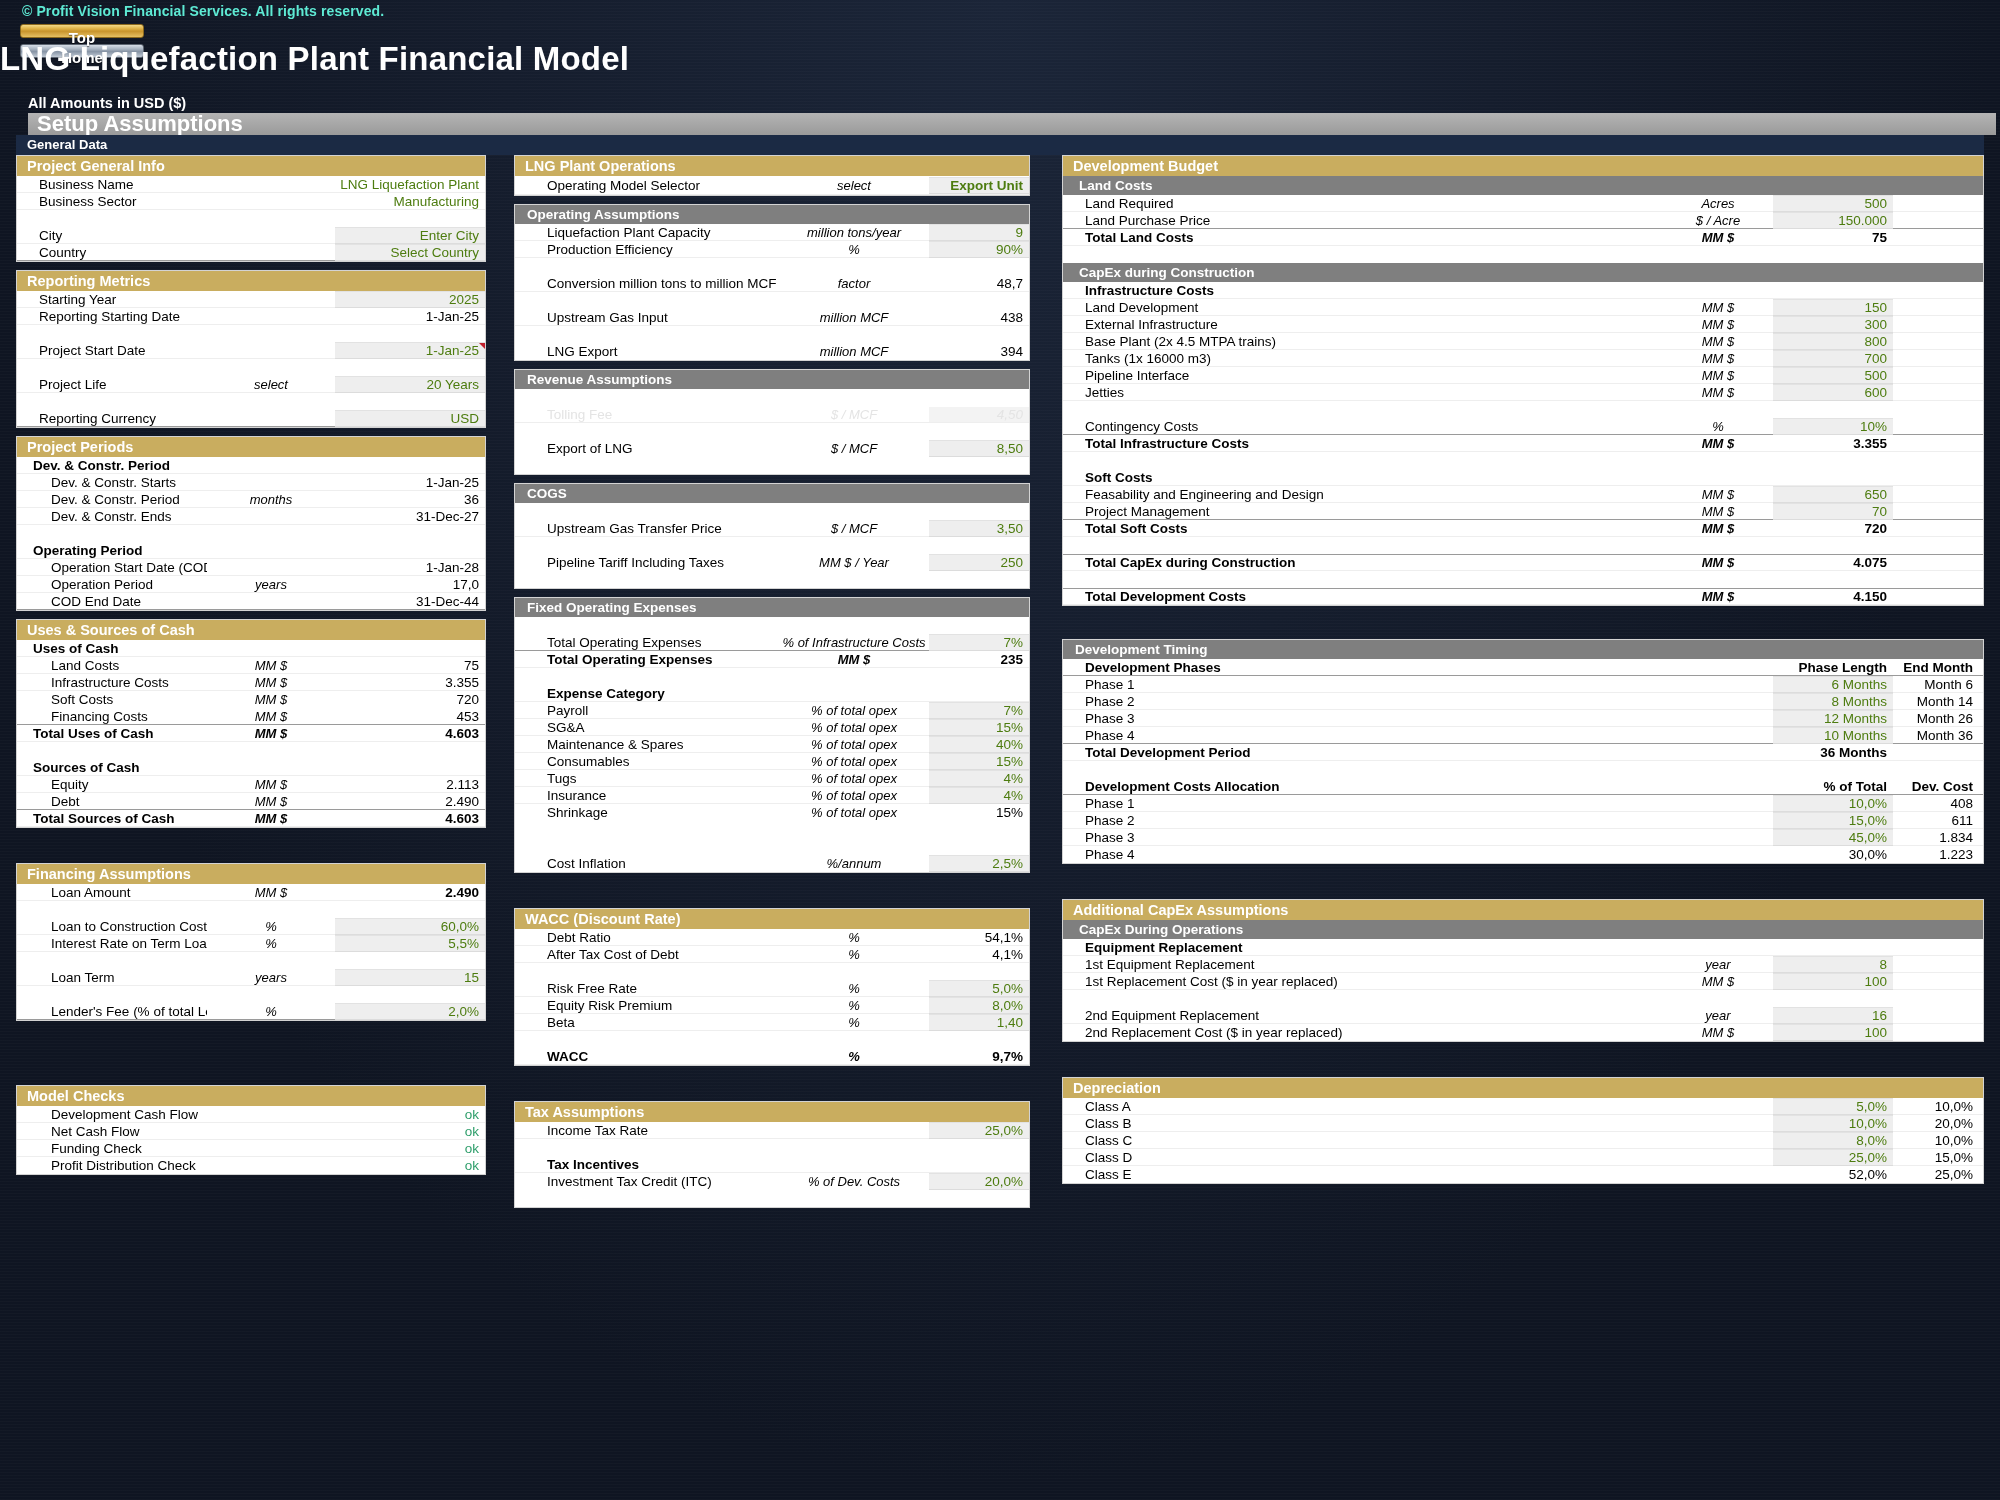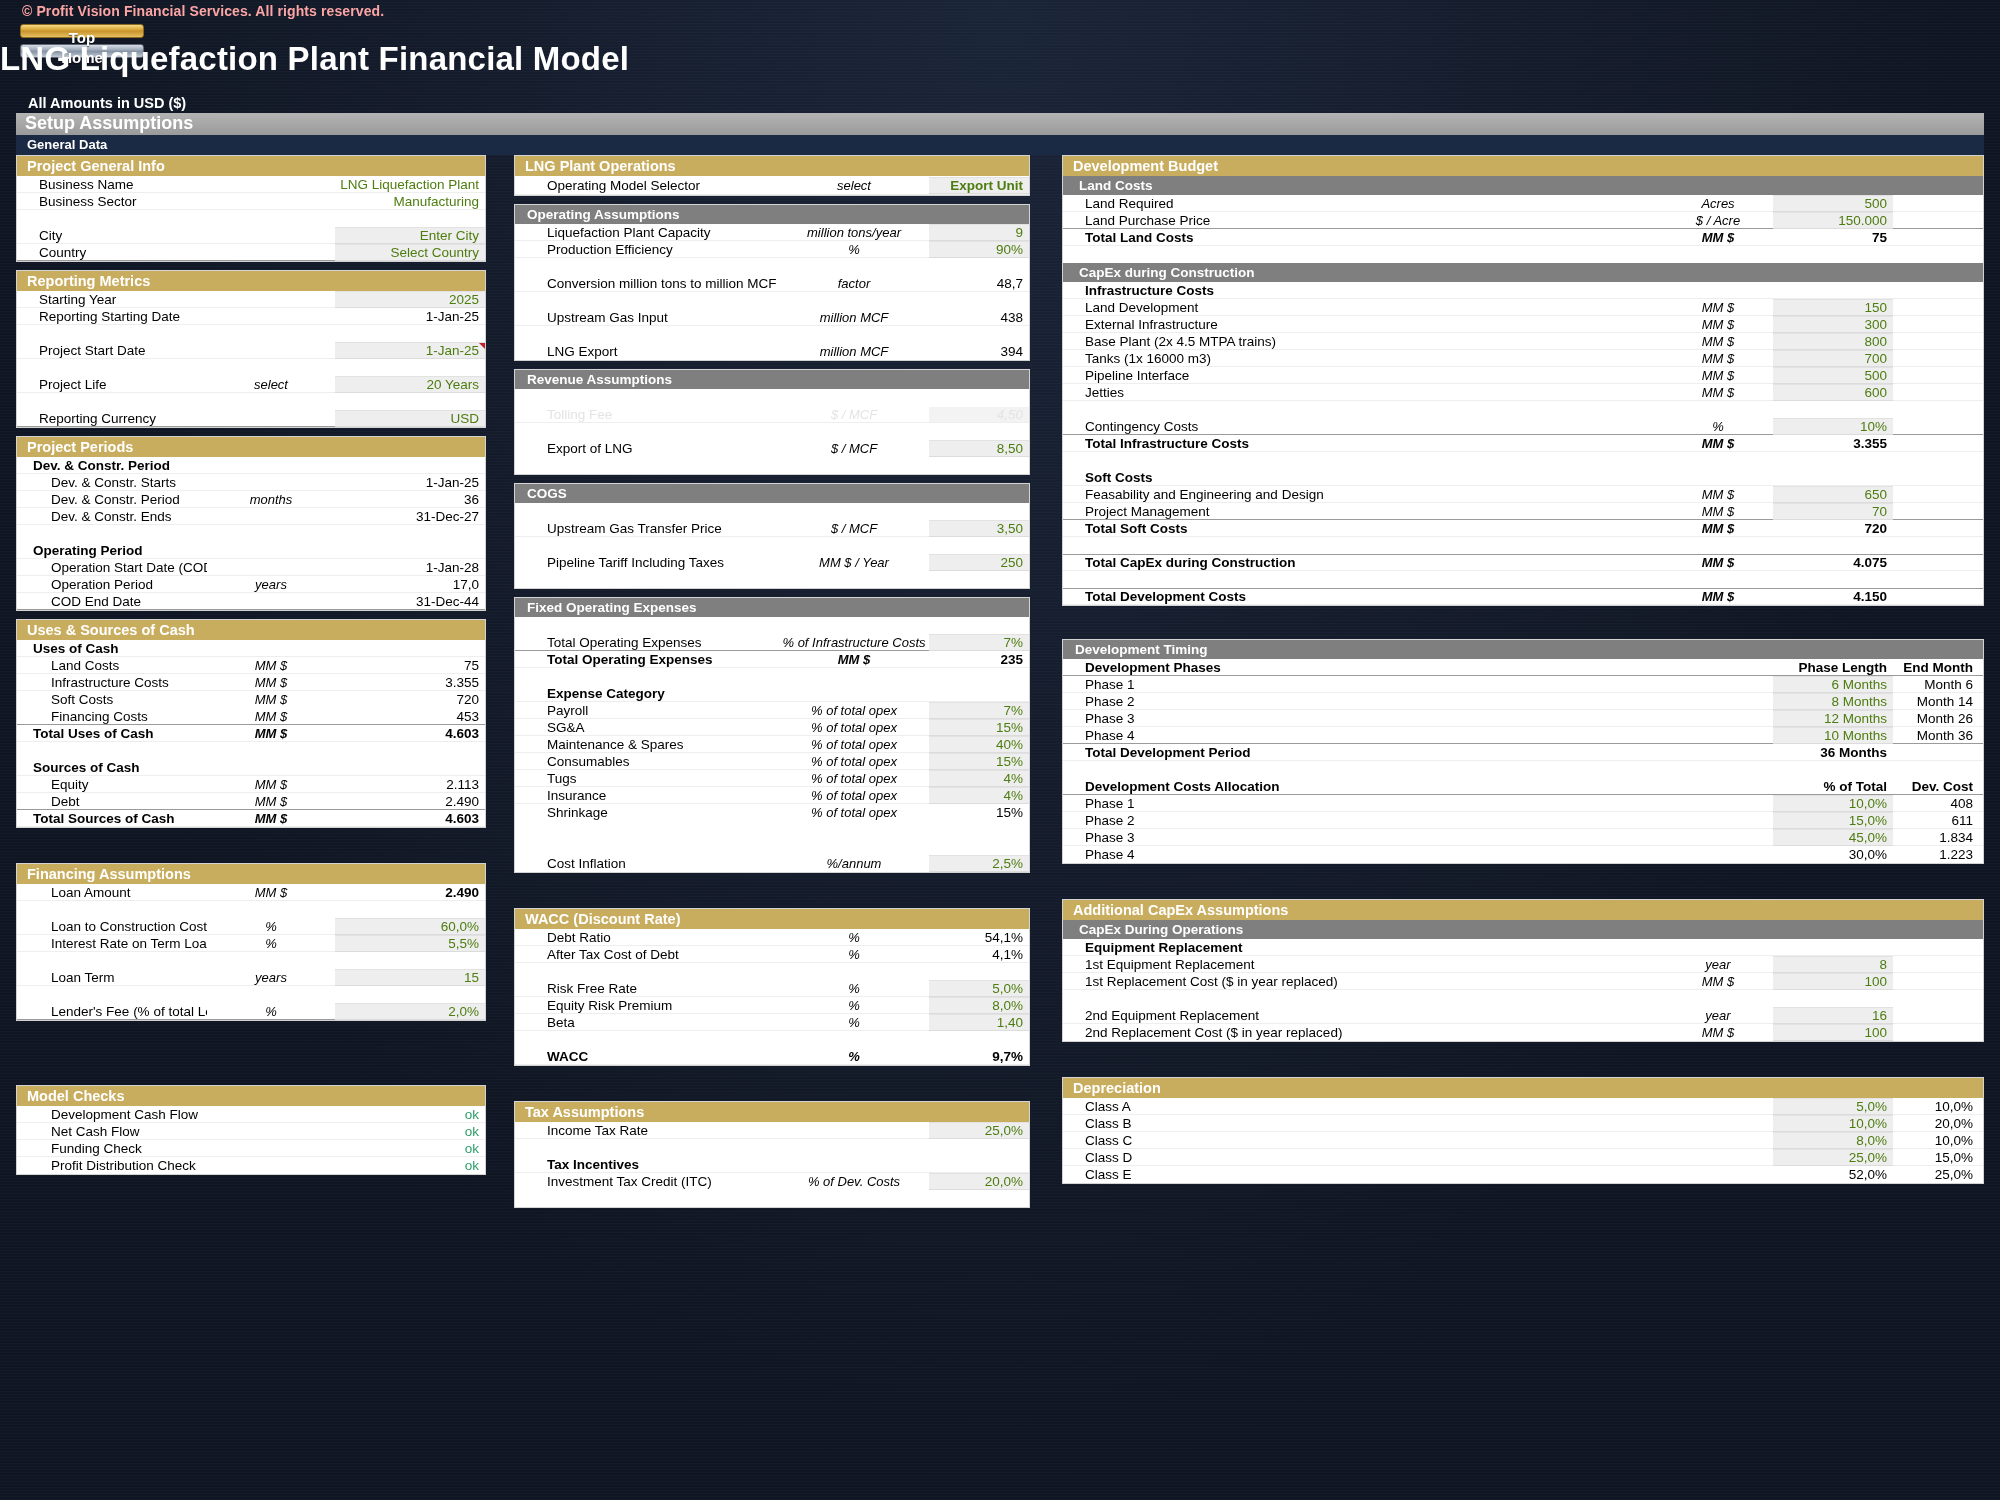--- a/index.html
+++ b/index.html
@@ -11,21 +11,21 @@
   }
   body {
     background:
       repeating-linear-gradient(0deg, rgba(255,255,255,.018) 0 1px, transparent 1px 3px),
       radial-gradient(ellipse at 50% 0%, #1b2538 0%, #0f1522 70%);
   }
 
   
   .copyright {
     position: absolute; left: 22px; top: 3px;
-    font-size: 14px; font-weight: bold; color: #fca5a5;
+    font-size: 14px; font-weight: bold; color: #5eead4;
     letter-spacing: .1px;
   }
   .navbtns { position: absolute; left: 20px; top: 24px; width: 130px; }
   .navbtn {
     display: block; width: 124px; height: 14px; margin-bottom: 6px;
     border-radius: 3px; text-align: center; line-height: 25px;
     font-size: 15px; font-weight: bold; color: #ffffff;
     text-shadow: 0 1px 1px rgba(0,0,0,.55);
     border: 1px solid #5b5b5b; cursor: pointer;
   }
@@ -42,23 +42,23 @@
     position: absolute; left: 0; top: 40px; width: 100%;
     text-align: left; font-size: 33px; font-weight: bold;
     color: #ffffff; letter-spacing: .2px;
   }
   .amounts {
     position: absolute; left: 28px; top: 95px;
     font-size: 14.5px; font-weight: bold; color: #ffffff;
   }
 
   .setupbar {
-    position: absolute; left: 16px; top: 113px; width: 1968px; height: 22px;
+    position: absolute; left: 28px; top: 113px; width: 1968px; height: 22px;
     background: linear-gradient(180deg,#b4b4b4 0%,#9a9a9a 100%);
-    color: #ffffff; font-size: 18px; font-weight: bold;
+    color: #ffffff; font-size: 22px; font-weight: bold;
     padding-left: 9px; line-height: 21px;
   }
   .generalbar {
     position: absolute; left: 16px; top: 135px; width: 1968px; height: 20px;
     background: #1b2a44; color: #ffffff;
     font-size: 13px; font-weight: bold; padding-left: 11px; line-height: 19px;
   }
 
   
   .col { position: absolute; top: 155px; }

